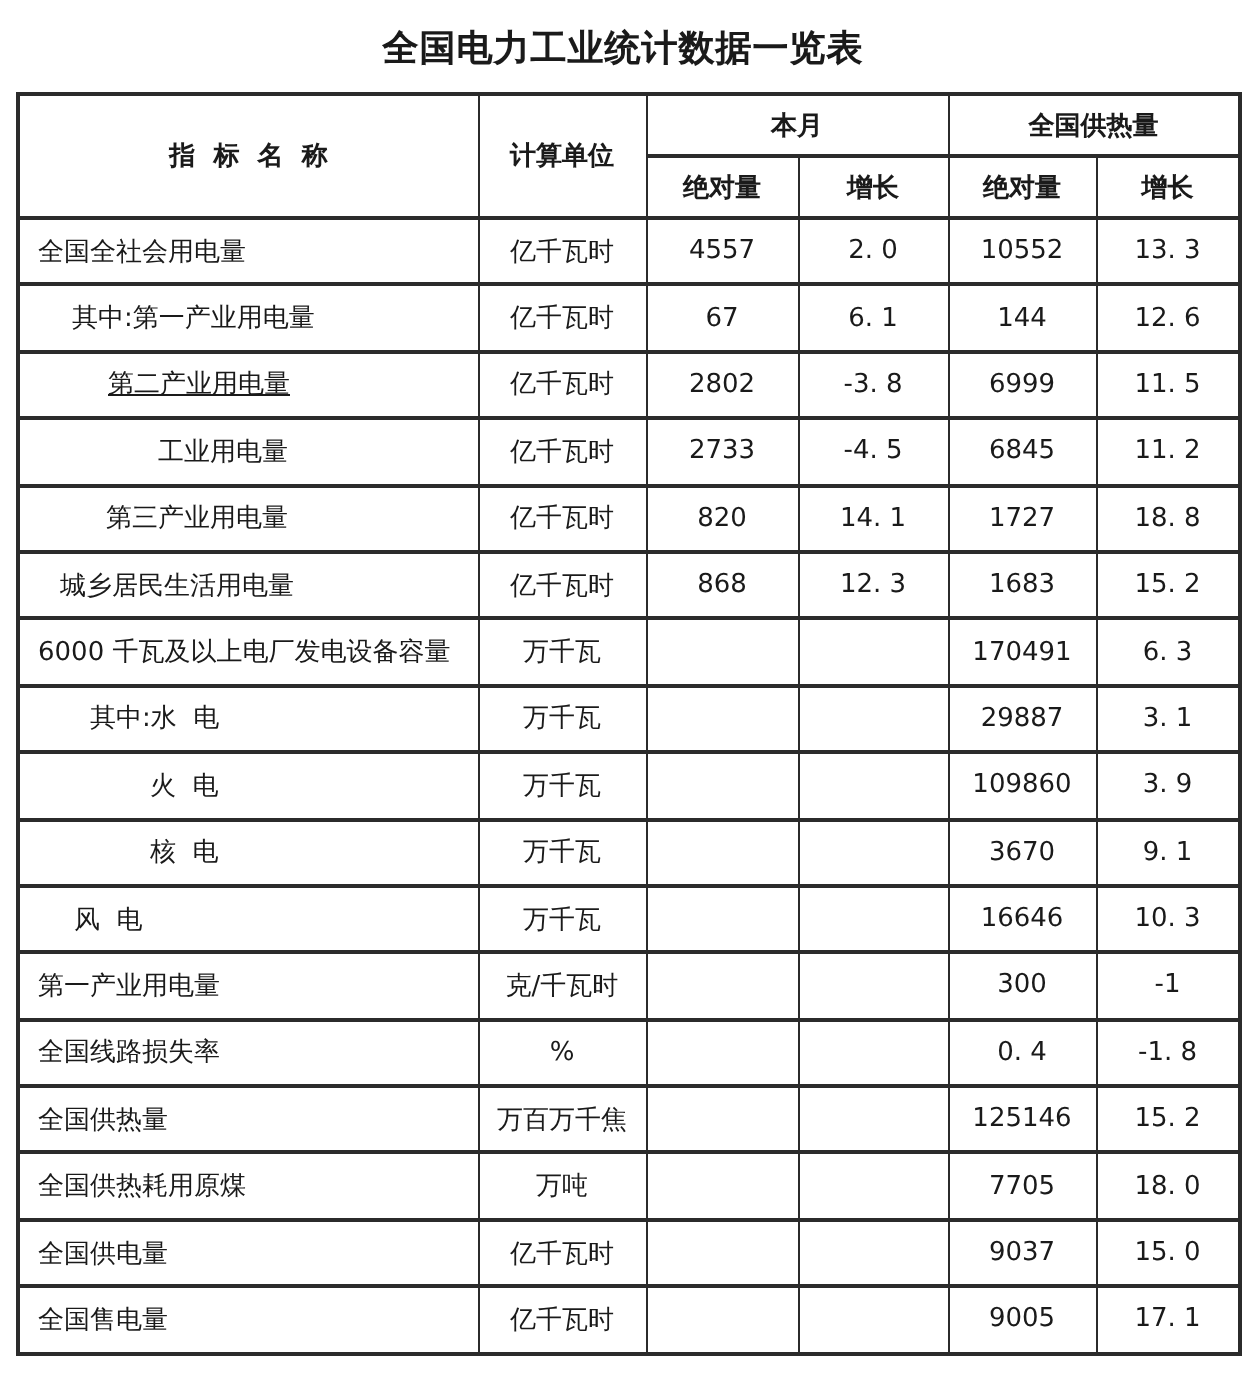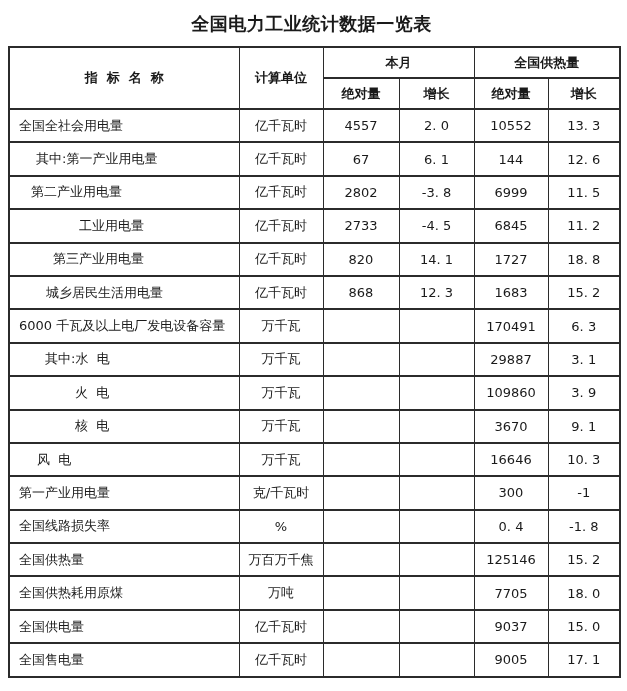--- a/index.html
+++ b/index.html
@@ -104,21 +104,21 @@
         </tr>
         <tr>
           <td class="c-name" style="padding-left: 26px;">其中:第一产业用电量</td>
           <td class="c-unit">亿千瓦时</td>
           <td class="c-num">67</td>
           <td class="c-num">6. 1</td>
           <td class="c-num">144</td>
           <td class="c-num">12. 6</td>
         </tr>
         <tr>
-          <td class="c-name" style="padding-left: 21px;">第二产业用电量</td>
+          <td class="c-name" style="padding-left: 44px; text-decoration: underline;">第二产业用电量</td>
           <td class="c-unit">亿千瓦时</td>
           <td class="c-num">2802</td>
           <td class="c-num">-3. 8</td>
           <td class="c-num">6999</td>
           <td class="c-num">11. 5</td>
         </tr>
         <tr>
           <td class="c-name" style="padding-left: 69px;">工业用电量</td>
           <td class="c-unit">亿千瓦时</td>
           <td class="c-num">2733</td>
@@ -128,21 +128,21 @@
         </tr>
         <tr>
           <td class="c-name" style="padding-left: 43px;">第三产业用电量</td>
           <td class="c-unit">亿千瓦时</td>
           <td class="c-num">820</td>
           <td class="c-num">14. 1</td>
           <td class="c-num">1727</td>
           <td class="c-num">18. 8</td>
         </tr>
         <tr>
-          <td class="c-name" style="padding-left: 36px;">城乡居民生活用电量</td>
+          <td class="c-name" style="padding-left: 20px;">城乡居民生活用电量</td>
           <td class="c-unit">亿千瓦时</td>
           <td class="c-num">868</td>
           <td class="c-num">12. 3</td>
           <td class="c-num">1683</td>
           <td class="c-num">15. 2</td>
         </tr>
         <tr>
           <td class="c-name" style="padding-left: 9px;">6000 千瓦及以上电厂发电设备容量</td>
           <td class="c-unit">万千瓦</td>
           <td class="c-num"></td>

